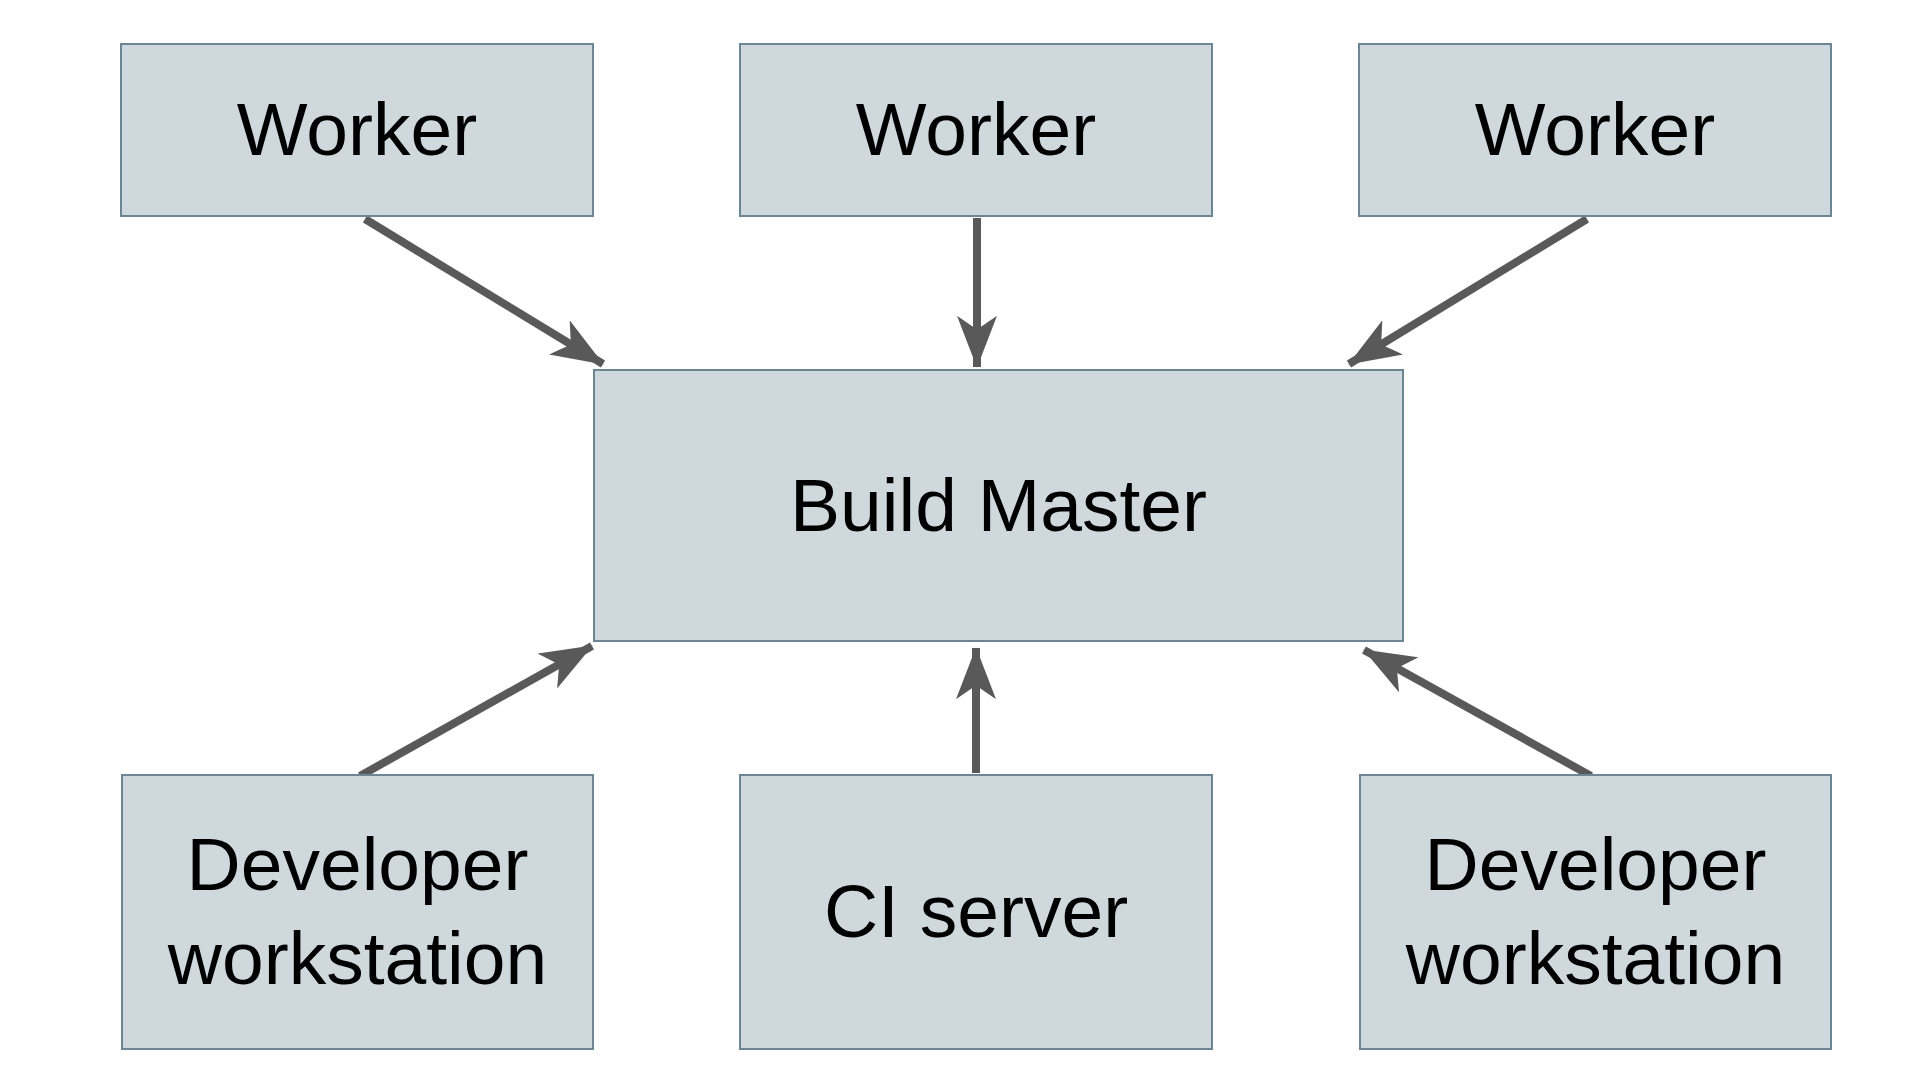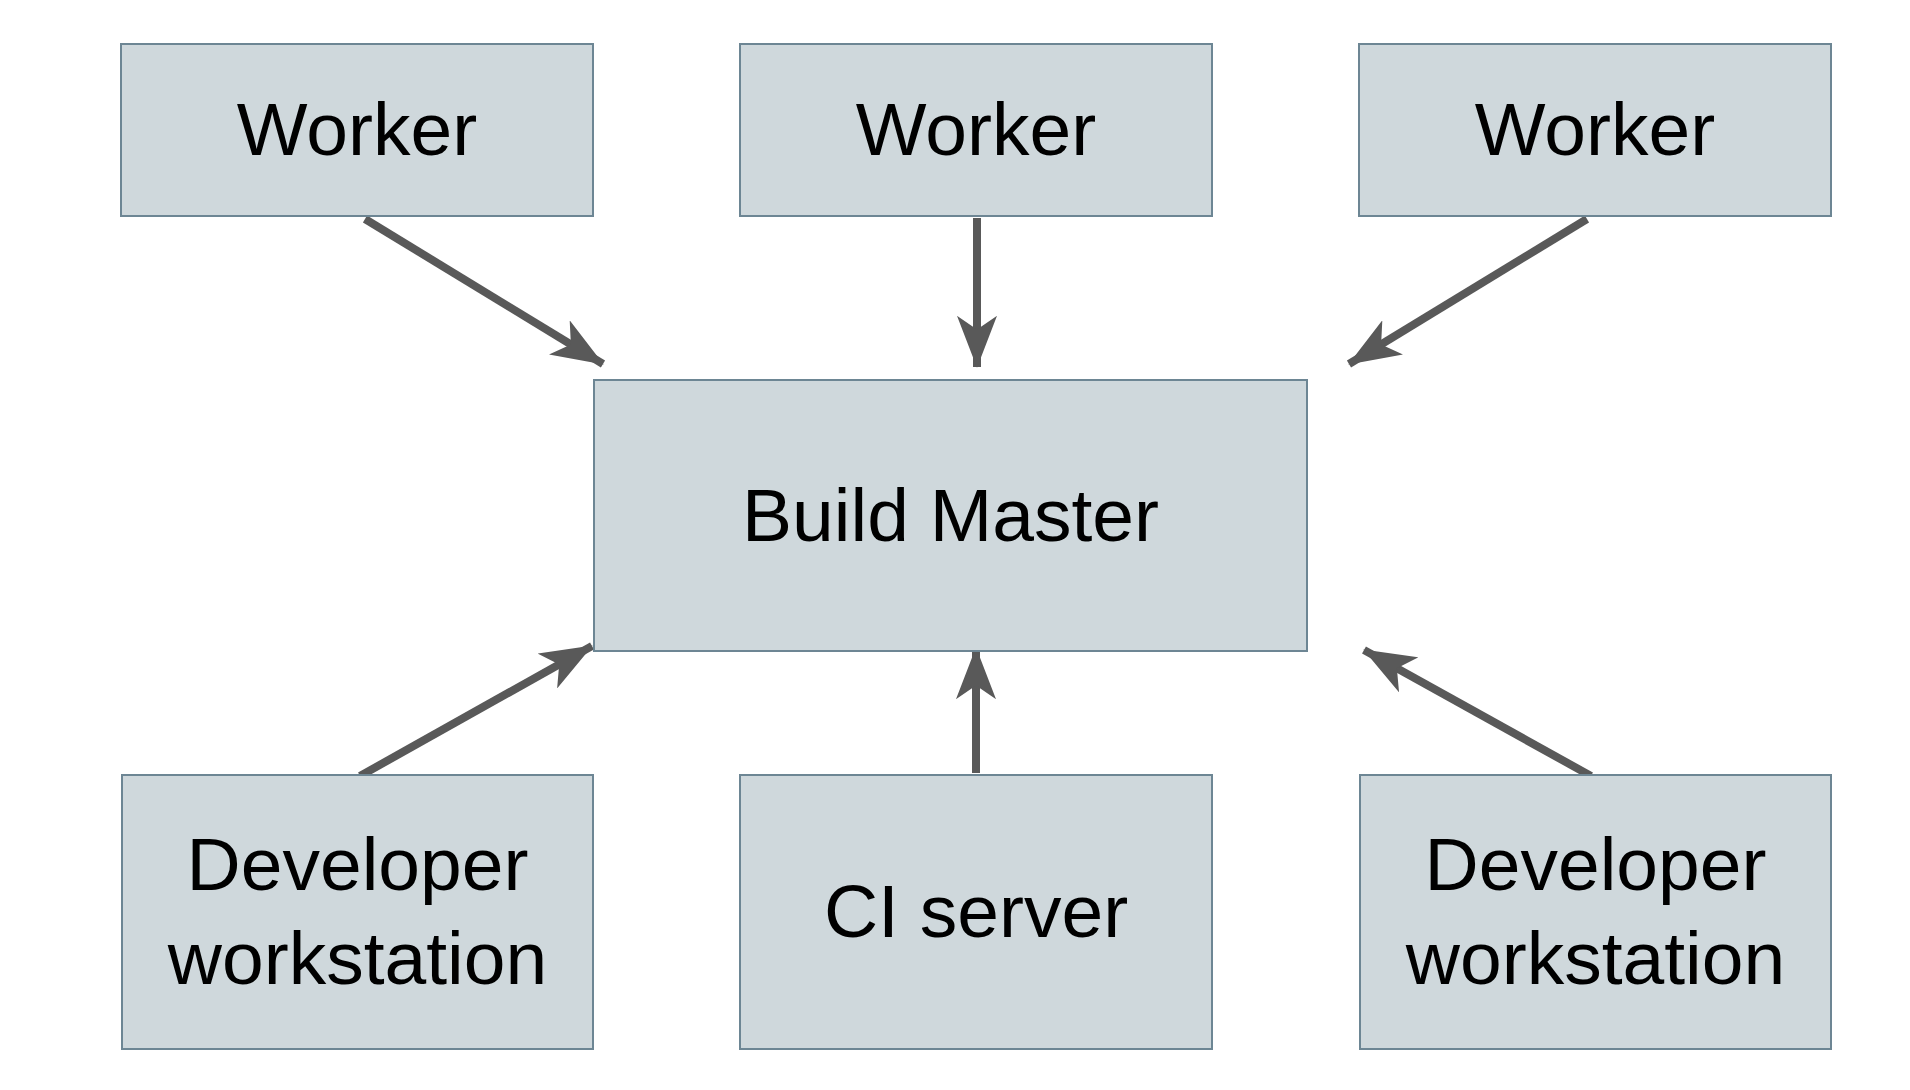--- a/index.html
+++ b/index.html
@@ -23,21 +23,21 @@
     border:2px solid #6d8694;
     background:#cfd8dc;
     color:#000000;
     font-size:75px;
     line-height:1.25;
     padding:0 18px;
   }
   #worker1    {left:120px;  top:43px;  width:474px; height:174px;}
   #worker2    {left:739px;  top:43px;  width:474px; height:174px;}
   #worker3    {left:1358px; top:43px;  width:474px; height:174px;}
-  #buildmaster{left:593px;  top:369px; width:715px; height:273px;margin-top:10px;}
+  #buildmaster{left:593px;  top:369px; width:811px; height:273px;}
   #devleft    {left:121px;  top:774px; width:473px; height:276px;}
   #ciserver   {left:739px;  top:774px; width:474px; height:276px;}
   #devright   {left:1359px; top:774px; width:473px; height:276px;}
 </style>
 </head>
 <body>
 
 <div class="canvas">
 
   <svg class="arrows-layer" width="1910" height="1090" viewBox="0 0 1910 1090" xmlns="http://www.w3.org/2000/svg">

